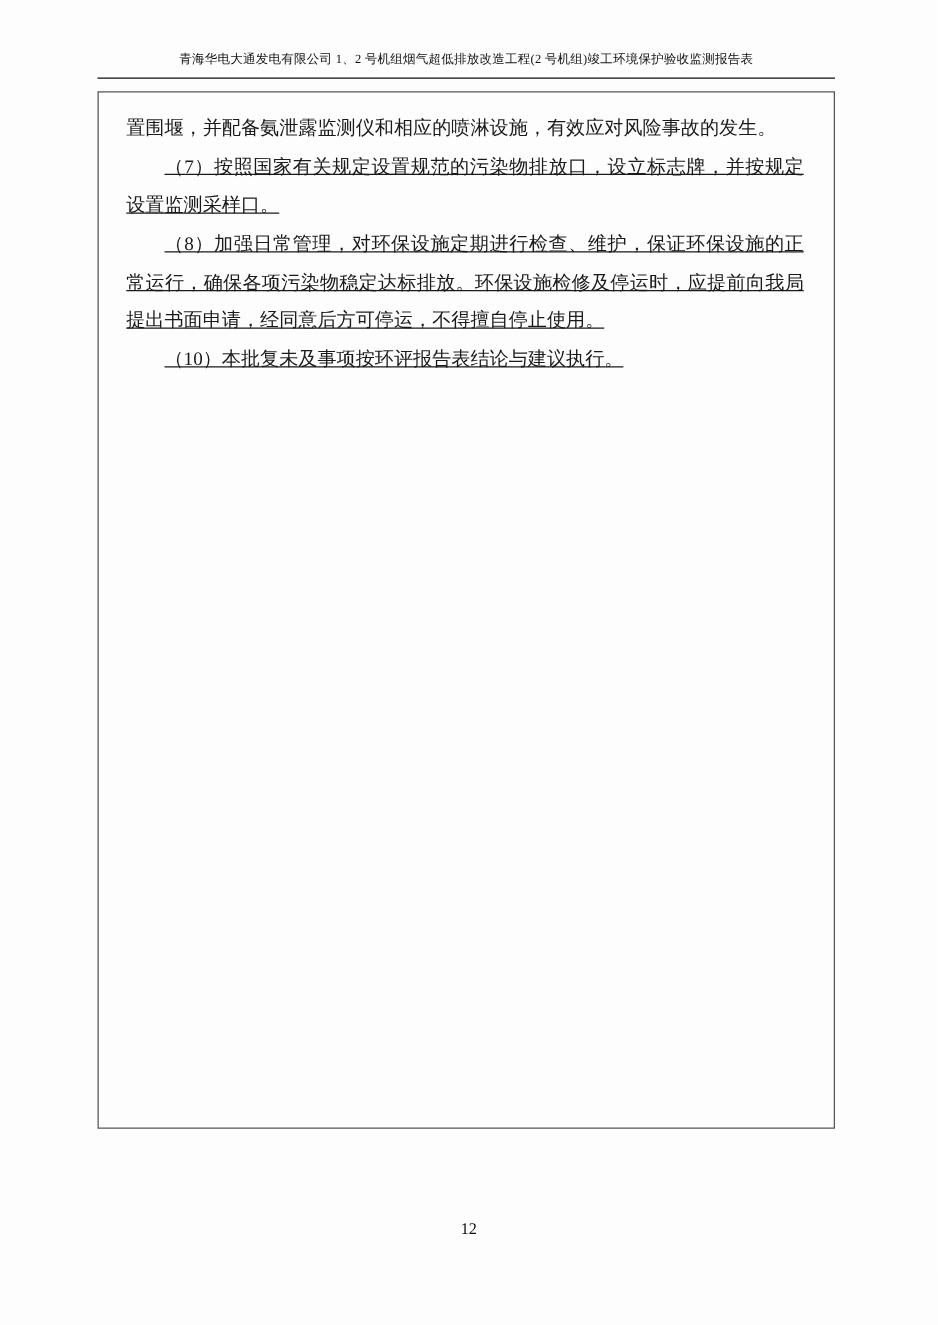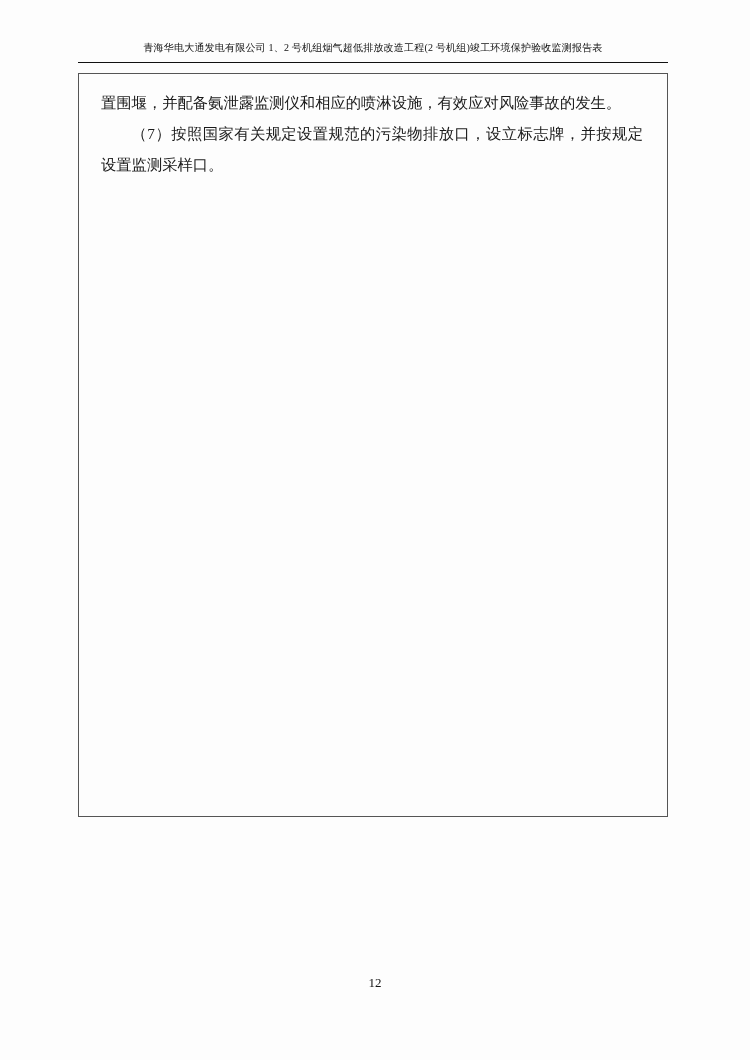--- a/index.html
+++ b/index.html
@@ -37,35 +37,36 @@
     letter-spacing: 0.2px;
     padding-bottom: 6px;
     border-bottom: 1.3px solid #111;
     white-space: nowrap;
     color: #111;
   }
   .content-box {
     margin-top: 10px;
     border: 1px solid #555;
     border-top: 1px solid #555;
-    height: 744px;
+    height: 830px;
     box-sizing: border-box;
     padding: 14px 24px 10px 22px;
     position: relative;
   }
   .para {
     font-size: 15.3px;
     line-height: 2.02;
     text-align: justify;
     text-justify: inter-ideograph;
     margin: 0;
     color: #1a1a1a;
   }
   .para.indent {
     text-indent: 2em;
+    text-decoration: underline;
   }
   .footer {
     position: absolute;
     left: 0;
     top: 975px;
     width: 750px;
     text-align: center;
     font-size: 13px;
     color: #111;
     font-family: "Liberation Serif", serif;
@@ -78,21 +79,23 @@
   <div class="page-inner">
 
     <div class="header">青海华电大通发电有限公司 1、2 号机组烟气超低排放改造工程(2 号机组)竣工环境保护验收监测报告表</div>
 
     <div class="content-box">
 
       <p class="para">置围堰，并配备氨泄露监测仪和相应的喷淋设施，有效应对风险事故的发生。</p>
 
       <p class="para indent">（7）按照国家有关规定设置规范的污染物排放口，设立标志牌，并按规定设置监测采样口。</p>
 
+      <p class="para indent">（8）加强日常管理，对环保设施定期进行检查、维护，保证环保设施的正常运行，确保各项污染物稳定达标排放。环保设施检修及停运时，应提前向我局提出书面申请，经同意后方可停运，不得擅自停止使用。</p>
 
 
+      <p class="para indent">（10）本批复未及事项按环评报告表结论与建议执行。</p>
 
 
     </div>
   </div>
 
   <div class="footer">12</div>
 </div>
 
 </body></html>

